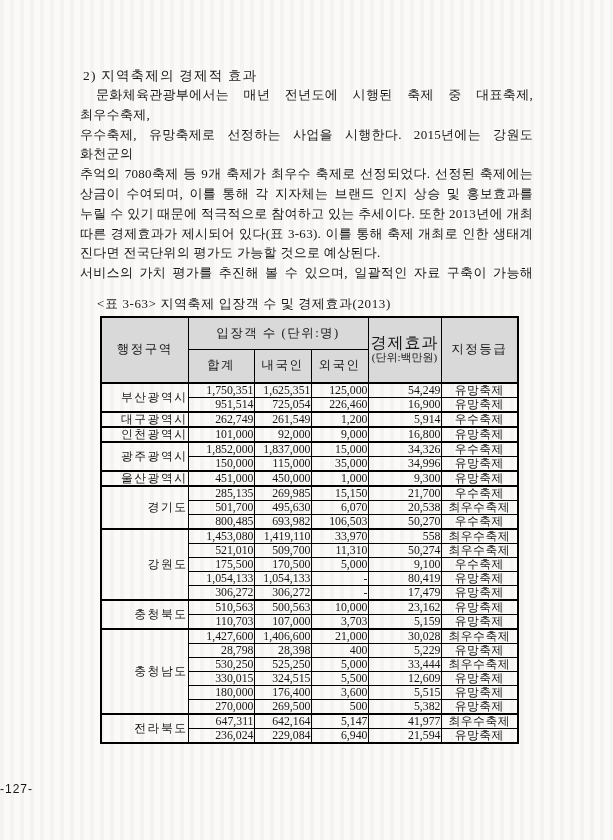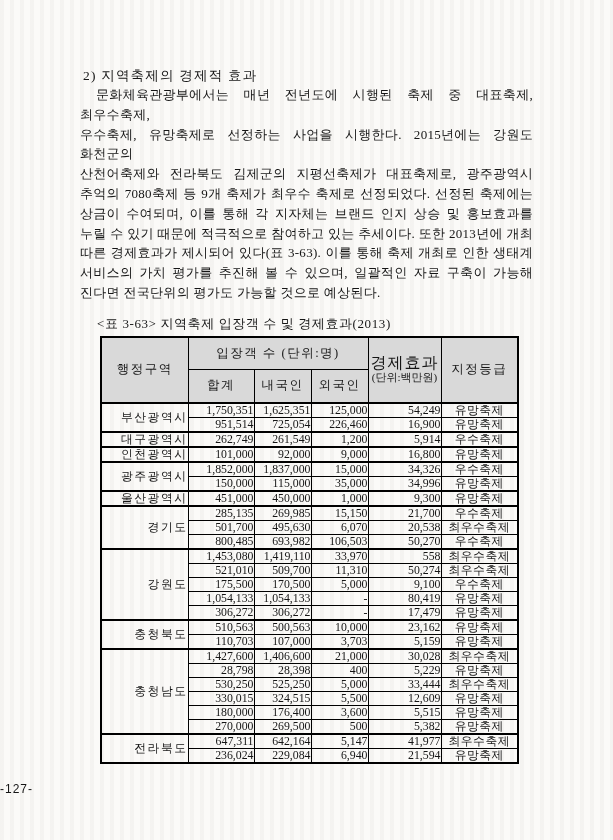--- a/index.html
+++ b/index.html
@@ -95,27 +95,26 @@
 </head>
 <body>
 
 <div class="page">
 
   <div class="heading">2) 지역축제의 경제적 효과</div>
 
   <div class="paragraph">
       <div class="para-line first">문화체육관광부에서는 매년 전년도에 시행된 축제 중 대표축제, 최우수축제,</div>
       <div class="para-line">우수축제, 유망축제로 선정하는 사업을 시행한다. 2015년에는 강원도 화천군의</div>
-      <div class="para-line">산천어축제와 전라북도 김제군의 지평선축제가 대표축제로, 광주광역시</div>
       <div class="para-line">추억의 7080축제 등 9개 축제가 최우수 축제로 선정되었다. 선정된 축제에는</div>
       <div class="para-line">상금이 수여되며, 이를 통해 각 지자체는 브랜드 인지 상승 및 홍보효과를</div>
       <div class="para-line">누릴 수 있기 때문에 적극적으로 참여하고 있는 추세이다. 또한 2013년에 개최</div>
       <div class="para-line">따른 경제효과가 제시되어 있다(표 3-63). 이를 통해 축제 개최로 인한 생태계</div>
+      <div class="para-line last">진다면 전국단위의 평가도 가능할 것으로 예상된다.</div>
       <div class="para-line">서비스의 가치 평가를 추진해 볼 수 있으며, 일괄적인 자료 구축이 가능해</div>
-      <div class="para-line last">진다면 전국단위의 평가도 가능할 것으로 예상된다.</div>
     </div>
 
   <div class="caption">&lt;표 3-63&gt; 지역축제 입장객 수 및 경제효과(2013)</div>
 
   <table class="festival">
     <colgroup>
       <col style="width:87px">
       <col style="width:66px">
       <col style="width:57px">
       <col style="width:57px">

